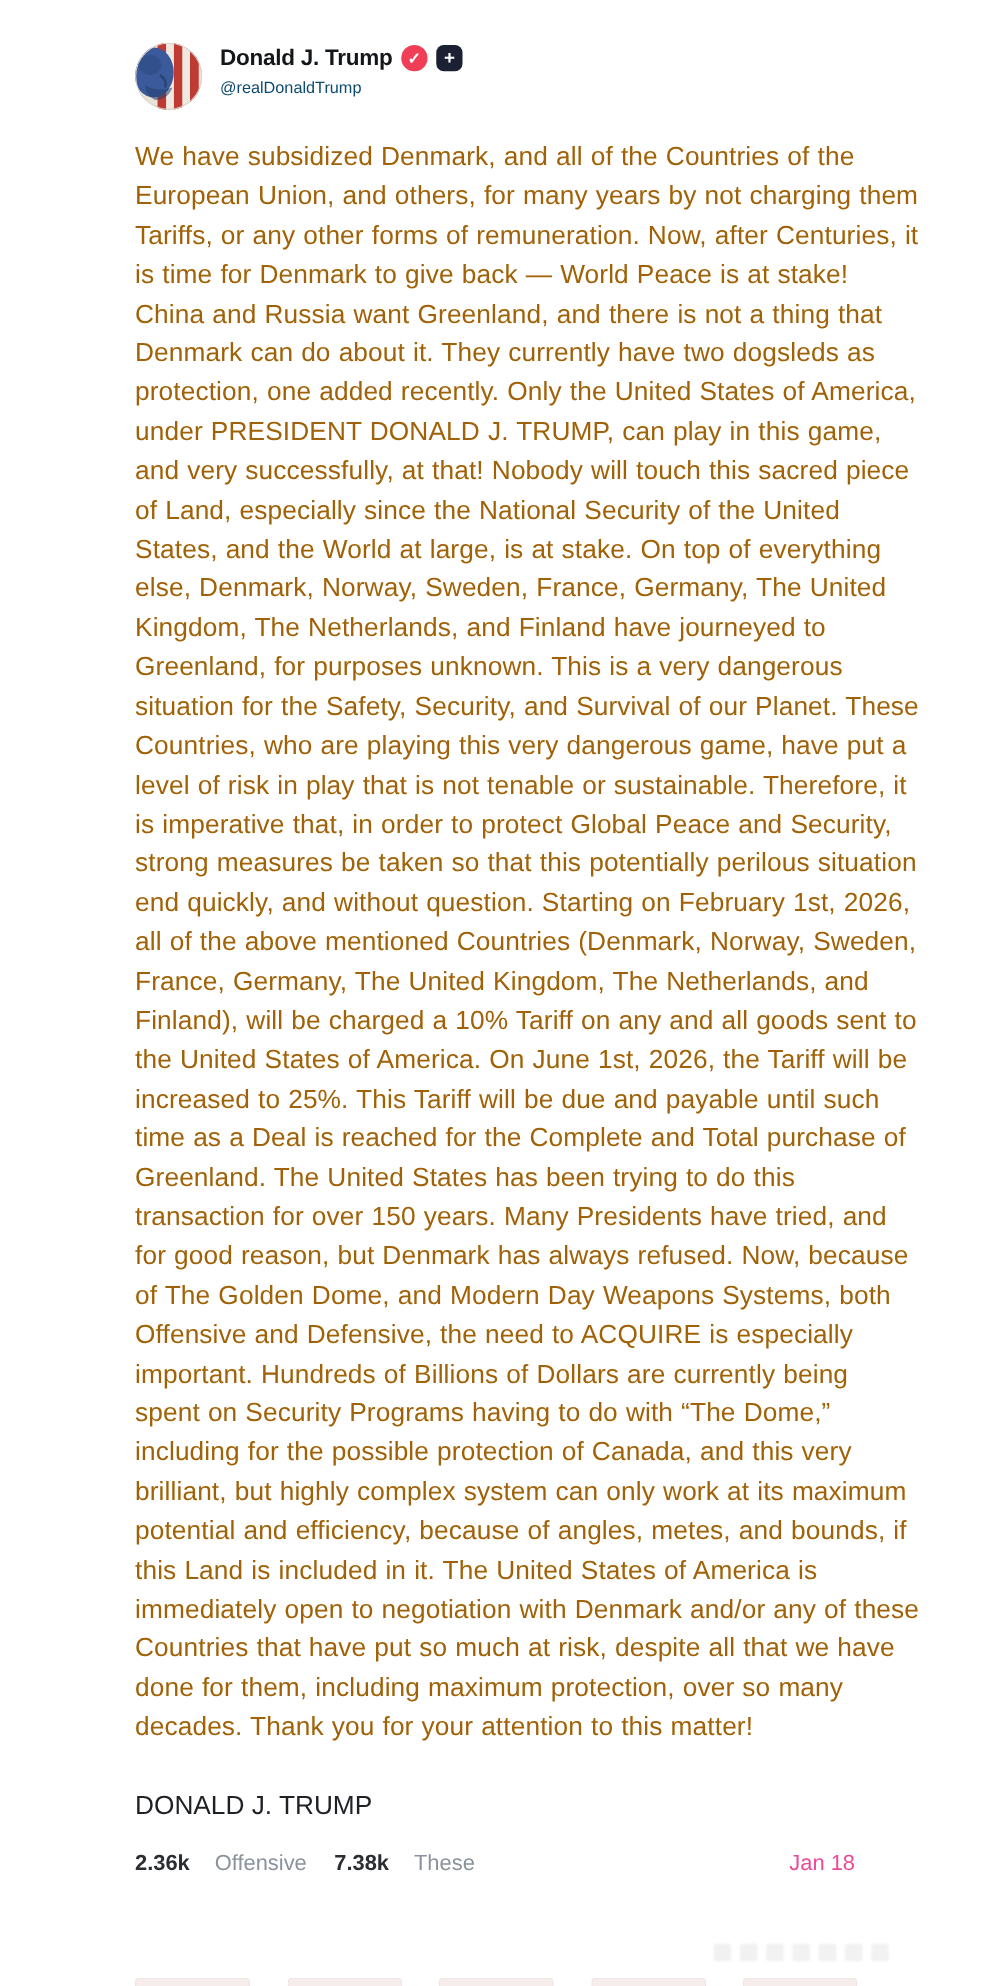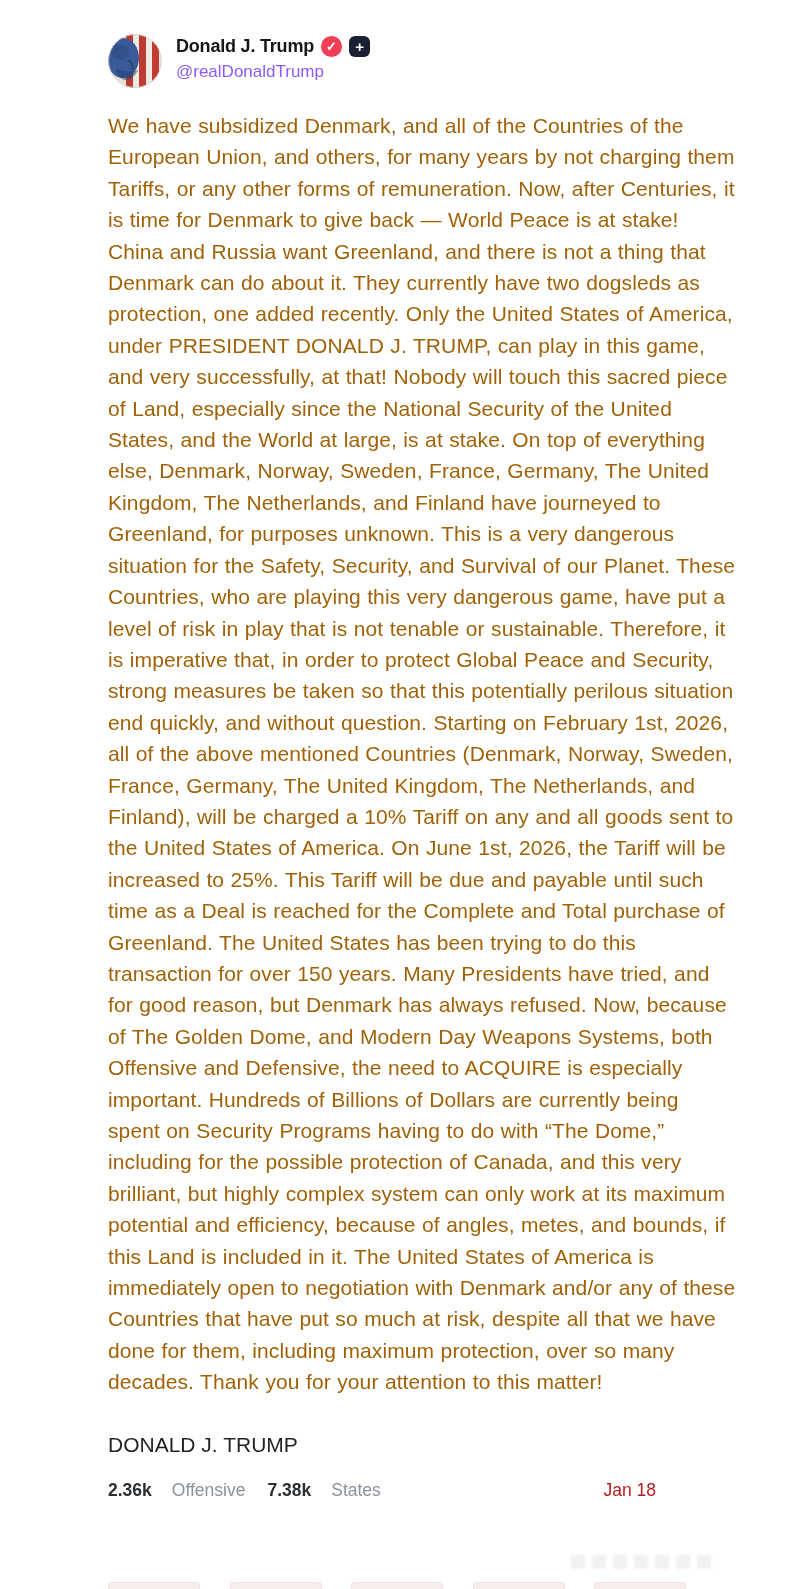--- a/index.html
+++ b/index.html
@@ -68,22 +68,22 @@
     color: #ffffff;
     font-size: 15px;
     font-weight: bold;
     display: flex;
     align-items: center;
     justify-content: center;
     line-height: 1;
   }
   .author-handle {
     margin-top: 5px;
-    font-size: 17px;
-    color: #8b5cf6;
+    font-size: 13px;
+    color: #0c4a6e;
   }
   
   .post-body {
     font-size: 21px;
     line-height: 31.4px;
     color: #a16207;
     letter-spacing: 0.1px;
     word-spacing: 0.5px;
   }
   .post-signature {
@@ -98,22 +98,22 @@
     display: flex;
     align-items: center;
     font-size: 17.5px;
   }
   .stat-group { display: inline-flex; gap: 20px; align-items: baseline; }
   .stat-count { font-weight: bold; color: #2a2e33; }
   .stat-label { color: #8a929c; }
   .stat-sep { width: 22px; }
   .post-date {
     margin-left: auto;
-    margin-right: 80px;
-    color: #b91c1c;
+    margin-right: 52px;
+    color: #ec4899;
   }
   
   .watermark {
     position: absolute;
     right: 0;
     top: 1546px;
     width: 186px;
     height: 36px;
     background: rgba(255,255,255,0.92);
     border-radius: 5px 5px 5px 5px;
@@ -213,21 +213,21 @@
     </div>
 
     <div class="stats-row">
       <span class="stat-group">
         <span class="stat-count">2.36k</span>
         <span class="stat-label">Offensive</span>
       </span>
       <span class="stat-sep"></span>
       <span class="stat-group">
         <span class="stat-count">7.38k</span>
-        <span class="stat-label">States</span>
+        <span class="stat-label">These</span>
       </span>
       <span class="post-date">Jan 18</span>
     </div>
 
   </div>
 
   <div class="watermark">
     <span class="wm-tail"></span>
     <span class="wm-glyphs">
       <i></i>

